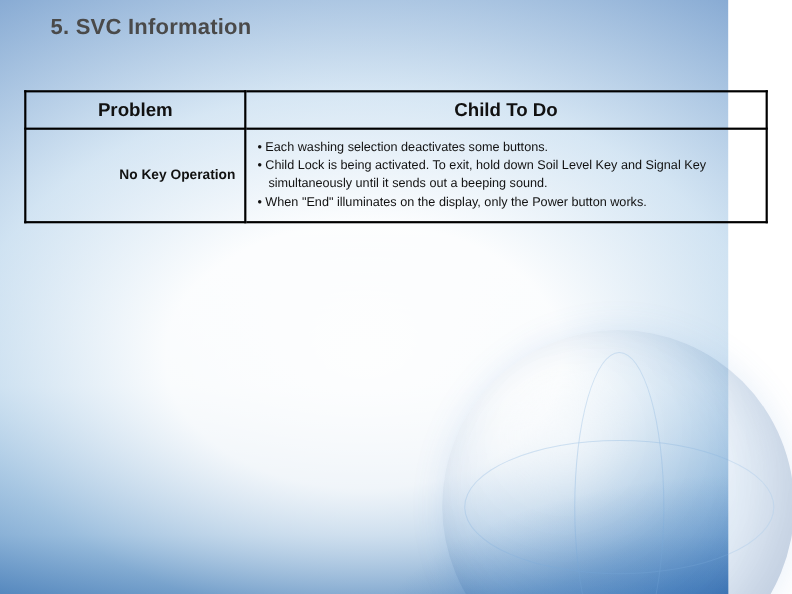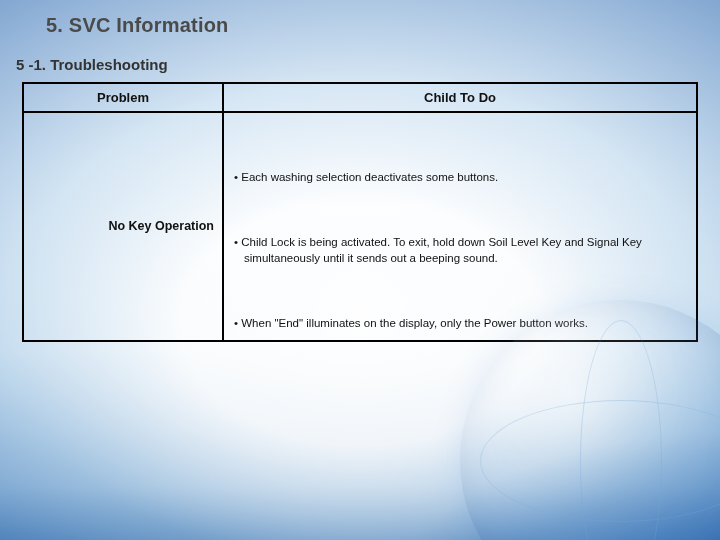--- a/index.html
+++ b/index.html
@@ -1,18 +1,18 @@
 <!DOCTYPE html>
 <html><head>
 <meta charset="utf-8">
 <style>
   * { margin: 0; padding: 0; box-sizing: border-box; }
   html, body { width: 720px; height: 540px; overflow: hidden; font-family: Arial, sans-serif; }
   .slide {
-    width: 720px;
+    width: 662px;
     height: 540px;
     background:
       radial-gradient(ellipse 600px 400px at 50% 60%, rgba(255,255,255,0.95) 0%, rgba(255,255,255,0.85) 30%, rgba(180,210,235,0.5) 60%, rgba(50,110,180,0.6) 100%),
       linear-gradient(180deg, #ffffff 0%, #f5f9fc 30%, #d9e8f3 65%, #7fa8cf 90%, #2f69a8 100%);
     position: relative;
   }
   .title {
     position: absolute;
     top: 14px;
     left: 46px;
@@ -37,42 +37,42 @@
     border-collapse: collapse;
     border: 2px solid #000;
   }
   .tbl th, .tbl td {
     border: 2px solid #000;
     vertical-align: middle;
   }
   .tbl th {
     background: transparent;
     font-weight: bold;
-    font-size: 13px;
+    font-size: 17px;
     color: #111;
     text-align: center;
     padding: 6px 4px;
   }
   .col-problem { width: 200px; }
   .col-action { }
   .cell-problem {
     text-align: right;
     font-weight: bold;
     font-size: 12.5px;
     color: #111;
     padding: 28px 8px;
   }
   .cell-action {
     text-align: left;
     font-size: 11.5px;
     color: #111;
     padding: 8px 10px;
     line-height: 1.45;
   }
-  .cell-action .bullet { display: block; text-indent: -10px; padding-left: 10px; margin-top: 48px; }
+  .cell-action .bullet { display: block; text-indent: -10px; padding-left: 10px; }
 
   .globe {
     position: absolute;
     right: -60px;
     bottom: -80px;
     width: 320px;
     height: 320px;
     border-radius: 50%;
     background:
       radial-gradient(circle at 35% 30%, rgba(255,255,255,0.85) 0%, rgba(255,255,255,0.2) 20%, rgba(60,130,200,0.25) 55%, rgba(20,80,160,0.35) 100%);
@@ -94,21 +94,20 @@
     background: radial-gradient(ellipse 520px 230px at 110% 130%, rgba(40,100,175,0.55) 0%, rgba(40,100,175,0.15) 50%, rgba(40,100,175,0) 70%);
     pointer-events: none;
   }
 </style>
 </head>
 <body>
 
 <div class="slide">
 
   <div class="title">5. SVC Information</div>
-  <div class="subtitle">5 -1. Troubleshooting</div>
 
   <table class="tbl">
     <thead>
       <tr>
         <th class="col-problem">Problem</th>
         <th class="col-action">Child To Do</th>
       </tr>
     </thead>
     <tbody>
       <tr>

